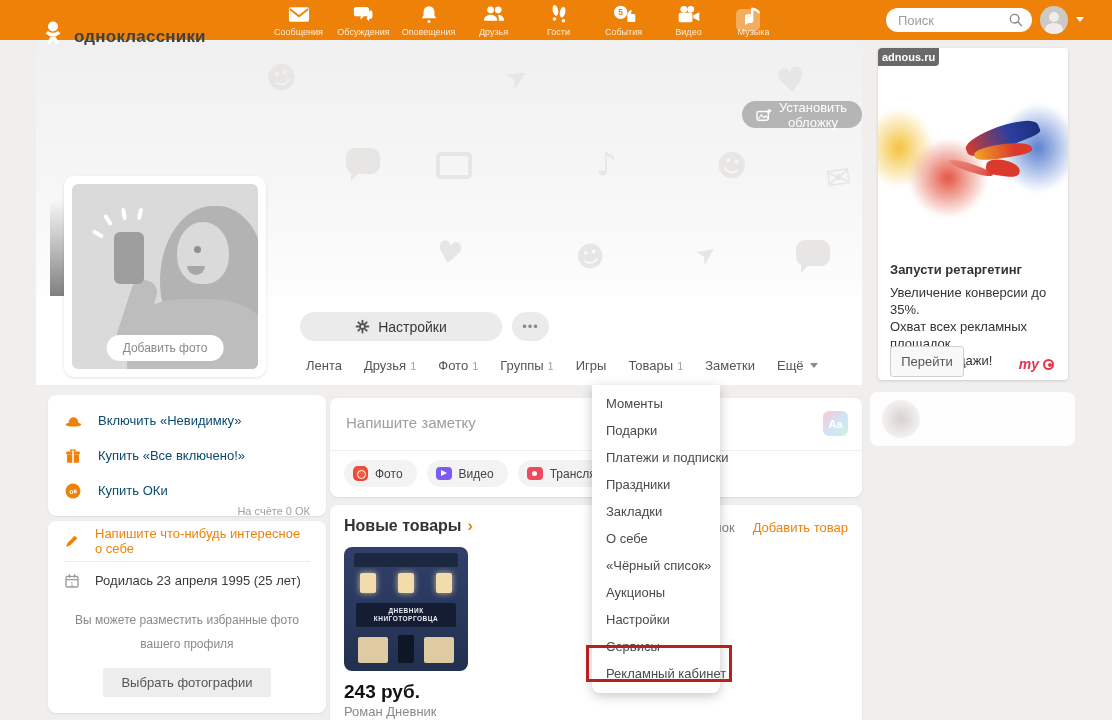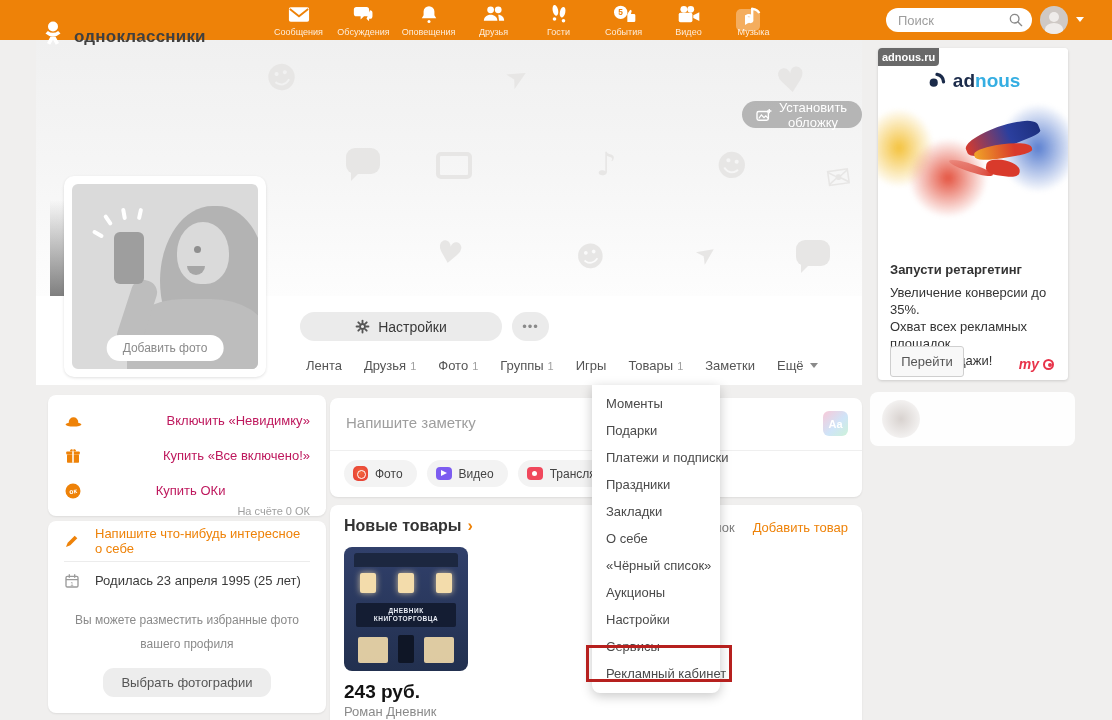--- a/index.html
+++ b/index.html
@@ -60,28 +60,28 @@
   .ill .phone { position:absolute; left:42px; top:48px; width:30px; height:52px; background:#9e9e9e; border-radius:6px; }
   .ill .ray { position:absolute; width:4px; height:12px; background:#fff; border-radius:2px; }
   .add-photo { position:absolute; left:50%; transform:translateX(-50%); bottom:16px; background:#fff; border:none; border-radius:14px; padding:6px 16px; font-size:12px; color:#8a8a8a; cursor:pointer; white-space:nowrap; font-family:inherit; }
 
   
   .card { position:absolute; background:#fff; border-radius:8px; box-shadow:0 1px 2px rgba(0,0,0,.08); }
 
   
   .qa-card { left:48px; top:395px; width:278px; height:121px; padding:8px 16px; }
   .qa-row { display:flex; align-items:center; gap:12px; height:35px; cursor:pointer; }
-  .qa-label { font-size:13px; color:#be185d; flex:1;text-align:right; }
+  .qa-label { font-size:13px; color:#0c4a6e; flex:1; }
   .qa-note { font-size:11px; color:#a0a0a0;margin-top:40px; }
   .about-card { left:48px; top:521px; width:278px; height:192px; padding:0 16px; }
   .about-prompt { display:flex; align-items:center; gap:9px; height:40px; color:#ee8208; font-size:13px; cursor:pointer; }
   .divider { border-top:1px solid #ececec; }
   .bday { display:flex; align-items:center; gap:9px; height:37px; color:#3a3a3a; font-size:13px; }
   .photos-hint { text-align:center; font-size:12px; color:#8a8a8a; line-height:24px; margin-top:9px; padding:0 10px; }
-  .choose-btn { display:block; margin:12px auto 24px; background:#ededed; border:none; border-radius:11px; padding:7px 18px; font-size:13px; color:#555; cursor:pointer; font-family:inherit; }
+  .choose-btn { display:block; margin:12px auto 24px; background:#ededed; border:none; border-radius:2px; padding:7px 18px; font-size:13px; color:#555; cursor:pointer; font-family:inherit; }
   .edit-link { text-align:center; font-size:14px; color:#7d7d7d; padding:12px 0; cursor:pointer; }
 
   
   .composer { left:330px; top:398px; width:532px; height:99px; }
   .note-input { position:absolute; left:16px; top:16px; width:420px; border:none; outline:none; font-size:15px; color:#333; background:transparent; font-family:inherit; }
   .note-input::placeholder { color:#9e9e9e; }
   .aa-badge { position:absolute; right:14px; top:13px; width:25px; height:25px; border-radius:6px; background:linear-gradient(135deg,#f9c9d8,#cfe4f8 55%,#cdf2d8); color:#fff; font-size:11px; font-weight:bold; display:flex; align-items:center; justify-content:center; cursor:pointer; }
   .comp-div { position:absolute; left:0; right:0; top:52px; border-top:1px solid #efefef; }
   .comp-pills { position:absolute; left:14px; top:62px; display:flex; gap:10px; }
   .cpill { height:27px; padding:0 14px 0 9px; background:#f3f3f3; border:none; border-radius:14px; display:flex; align-items:center; gap:7px; font-size:12px; color:#444; cursor:pointer; font-family:inherit; }
@@ -349,28 +349,20 @@
     <div class="dd-item hl">Рекламный кабинет</div>
   </div>
   <div class="annotation"></div>
 
   <div class="card ad-card">
     <div class="ad-badge">adnous.ru</div>
     <div class="ad-img">
       <div class="blob" style="left:-14px;top:60px;width:70px;height:80px;background:radial-gradient(#f4c23c,rgba(244,194,60,0) 70%)"></div>
       <div class="blob" style="left:30px;top:90px;width:80px;height:80px;background:radial-gradient(#e45340,rgba(228,83,64,0) 70%)"></div>
       <div class="blob" style="left:120px;top:55px;width:80px;height:90px;background:radial-gradient(#5a7fd0,rgba(90,127,208,0) 70%)"></div>
-      <div class="ad-logo">
-        <span class="mark">
-          <svg width="22" height="18" viewBox="0 0 26 22" style="display:inline-block;vertical-align:-3px">
-              <circle cx="9" cy="13" r="5" fill="#1b2b4a"></circle>
-              <path d="M13 3a10 10 0 018 9" fill="none" stroke="#1b2b4a" stroke-width="4" stroke-linecap="round"></path>
-            </svg>
-        </span><span class="p1">ad</span><span class="p2">nous</span>
-      </div>
       <div class="bird-tail"></div>
       <div class="bird-wing"></div>
       <div class="bird-wing2"></div>
       <div class="bird-body"></div>
     </div>
     <div class="ad-title">Запусти ретаргетинг</div>
     <div class="ad-lines">
       <div>Увеличение конверсии до 35%.</div>
       <div>Охват всех рекламных площадок.</div>
       <div>Взорви продажи!</div>

